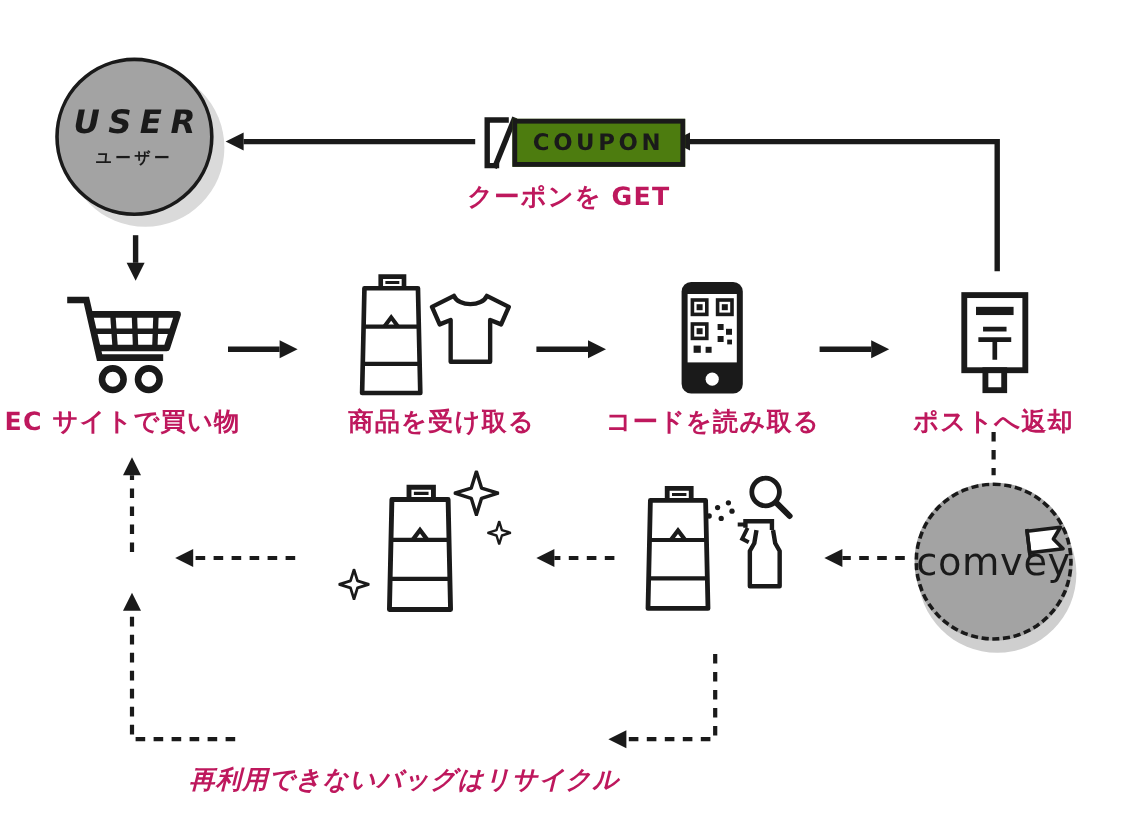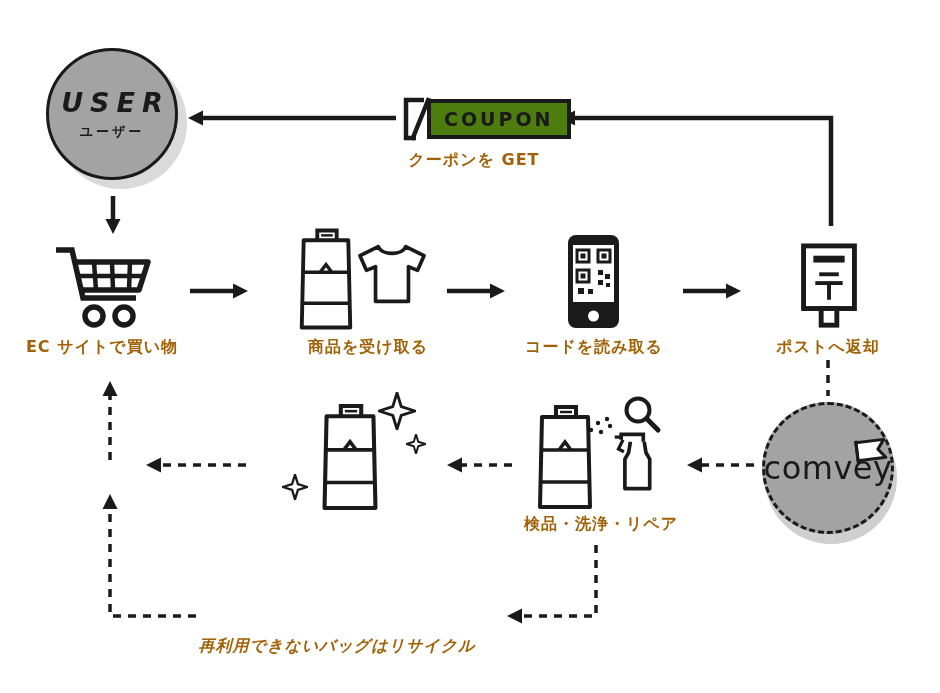--- a/index.html
+++ b/index.html
@@ -7,21 +7,21 @@
   body{background:#ffffff;font-family:"DejaVu Sans","Liberation Sans",sans-serif;color:#1a1a1a}
   .canvas{position:relative;width:940px;height:693px;margin:0 auto;background:#fff;overflow:hidden}
   .overlay{position:absolute;left:0;top:0;z-index:1;pointer-events:none}
   .ln{stroke:#1a1a1a;stroke-width:4.5;fill:none}
   .dash{stroke:#1a1a1a;stroke-width:3.5;fill:none;stroke-dasharray:8 7}
   .hd{fill:#1a1a1a;stroke:none}
   .s{stroke:#1a1a1a;fill:none}
   .icon{position:absolute;z-index:2}
   .icon svg{display:block;width:100%;height:100%}
   .label{position:absolute;z-index:2;transform:translateX(-50%);white-space:nowrap;
-         font-weight:700;font-size:16px;letter-spacing:1px;color:#a16207}
+         font-weight:700;font-size:21px;letter-spacing:1px;color:#be185d}
   .circle-badge{position:absolute;z-index:3;border:3px solid #1a1a1a;border-radius:50%;background:#a3a3a3;
          display:flex;flex-direction:column;align-items:center;justify-content:center}
   .user-badge{box-shadow:9px 9px 0 #dadada}
   .comvey-badge{border-style:dashed;box-shadow:3px 10px 0 #cfcfcf}
   .user-title{font-style:italic;font-weight:700;font-size:27px;letter-spacing:7px;padding-left:7px}
   .user-subtitle{font-weight:700;font-size:13px;letter-spacing:3px;margin-top:5px}
   .comvey-logo{font-weight:400;font-size:32px;letter-spacing:0.5px}
   .comvey-flag{position:absolute;right:2px;top:32px;width:36px;height:28px;transform:rotate(-7deg)}
   .coupon-group{position:absolute;z-index:2;display:flex;align-items:center}
   .coupon-stub{width:36px;height:48px}
@@ -199,21 +199,20 @@
       <path class="s" d="M12 12 L7 22 L13 25" stroke-width="3.5"></path>
       <path class="s" d="M20 14 L18 26 L14 33 V65 H41 V33 L37 26 L35 14" stroke-width="4" stroke-linejoin="round"></path>
     </svg>
   </div>
   <div class="icon" style="left:622px;top:394px;width:40px;height:40px;">
     <svg viewBox="0 0 40 40">
       <circle class="s" cx="16" cy="16" r="11.5" stroke-width="4"></circle>
       <line x1="25" y1="25" x2="36" y2="36" stroke="#1a1a1a" stroke-width="5" stroke-linecap="round"></line>
     </svg>
   </div>
-  <div class="label" style="left:601px;top:514px;">検品・洗浄・リペア</div>
 
   <div class="icon" style="left:316px;top:402px;width:68px;height:110px;">
     <svg viewBox="0 0 66 108">
       <path class="s" d="M24 14 V4 H44 V14" stroke-width="4"></path>
       <line class="s" x1="28" y1="9" x2="40" y2="9" stroke-width="2.5"></line>
       <path class="s" d="M10 14 H56 L58 104 H8 Z" stroke-width="4" stroke-linejoin="round"></path>
       <line class="s" x1="9" y1="47" x2="57" y2="47" stroke-width="3.5"></line>
       <path class="s" d="M27 47 L33 39 L39 47" stroke-width="3.5"></path>
       <line class="s" x1="8.6" y1="79" x2="57.4" y2="79" stroke-width="3.5"></line>
     </svg>

